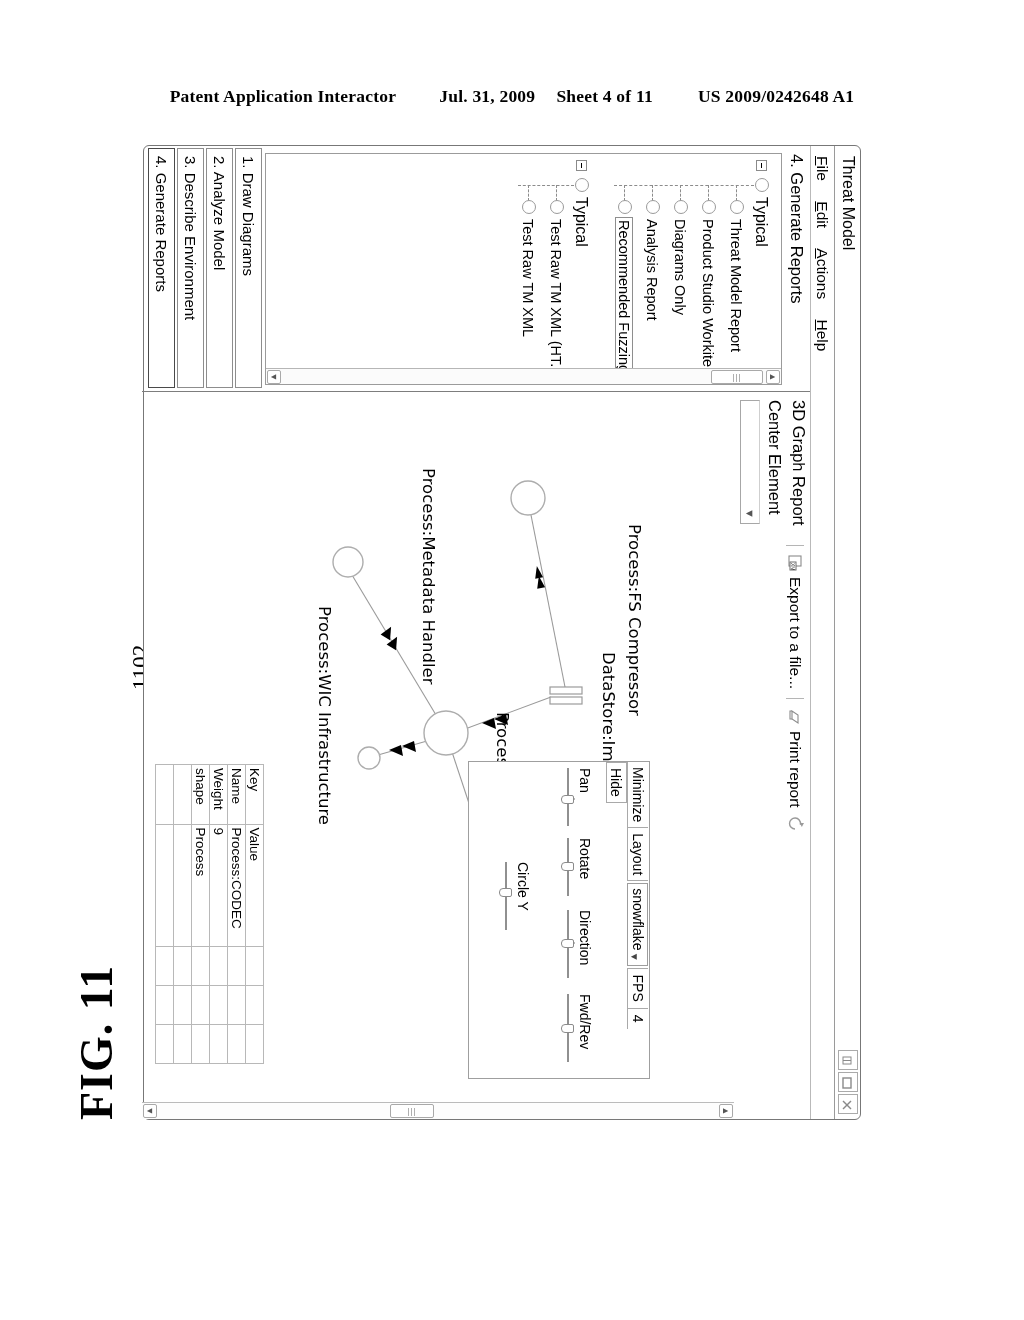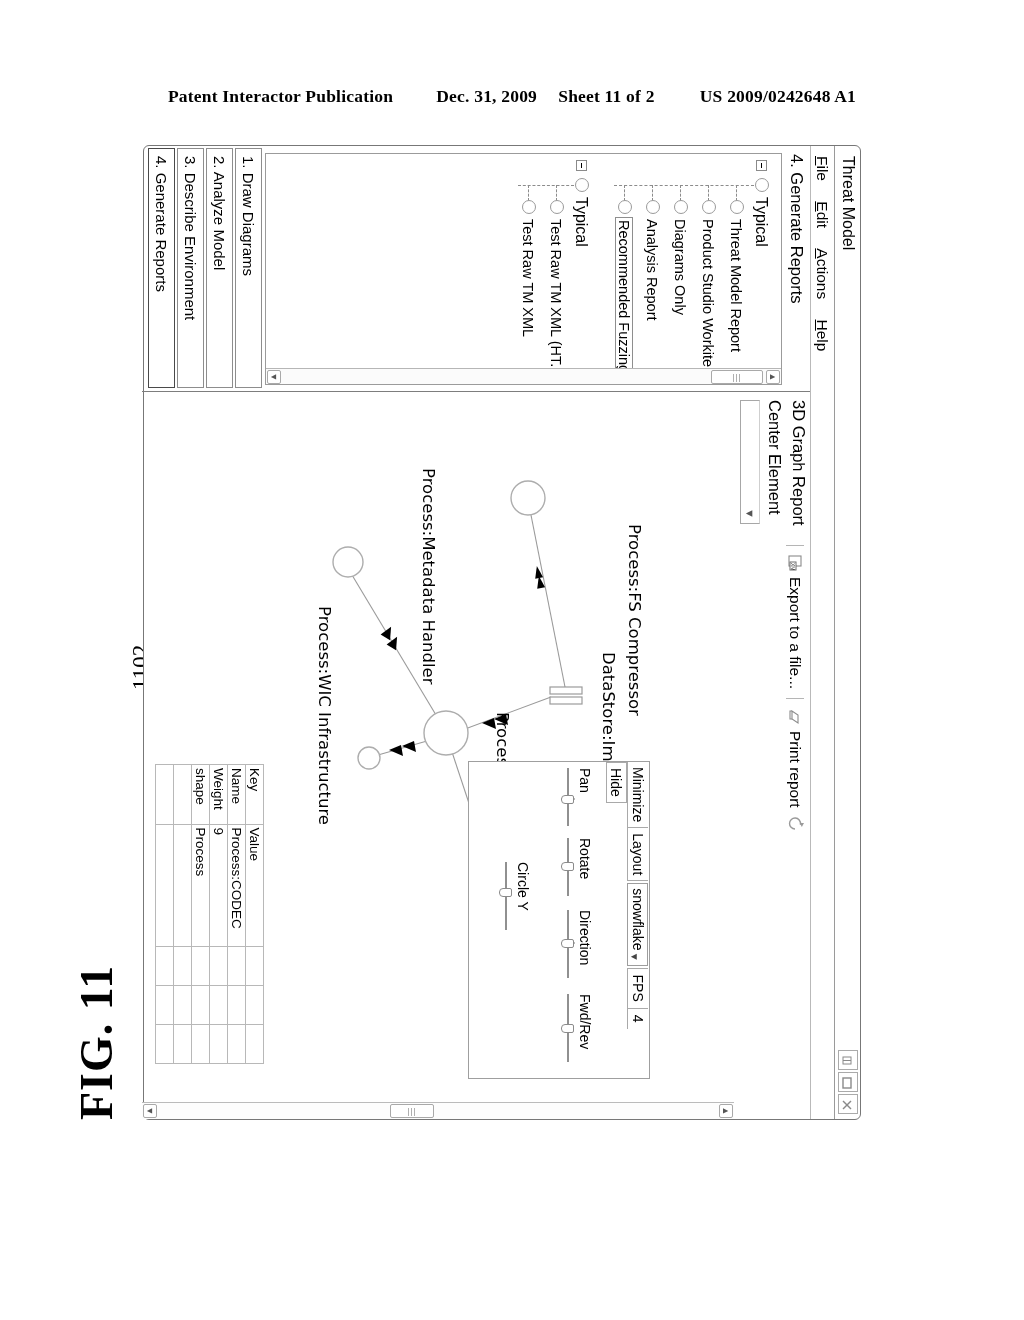--- a/index.html
+++ b/index.html
@@ -468,25 +468,25 @@
     width: 17px;
     box-sizing: border-box;
     border-left: 1px solid #bbb;
     background: #fdfdfd;
   }
 </style>
 </head>
 <body>
 
 <div id="patent-header">
-  <span>Patent Interactor Publication</span>
+  <span>Patent Application Interactor</span>
   <span class="hdr-gap-a"></span>
-  <span>Dec. 31, 2009</span>
+  <span>Jul. 31, 2009</span>
   <span class="hdr-gap-b"></span>
-  <span>Sheet 11 of 2</span>
+  <span>Sheet 4 of 11</span>
   <span class="hdr-gap-c"></span>
   <span>US 2009/0242648 A1</span>
 </div>
 
 <div id="fig-label">FIG. 11</div>
 
 <div id="ref-1102">1102</div>
 <svg id="ref-leader" viewBox="0 0 26 64">
   <path d="M22,2 C16,22 12,34 6,52" stroke="#000" stroke-width="1.8" fill="none"></path>
   <path d="M3,60 L11,48 L10,56 Z" fill="#000"></path>

